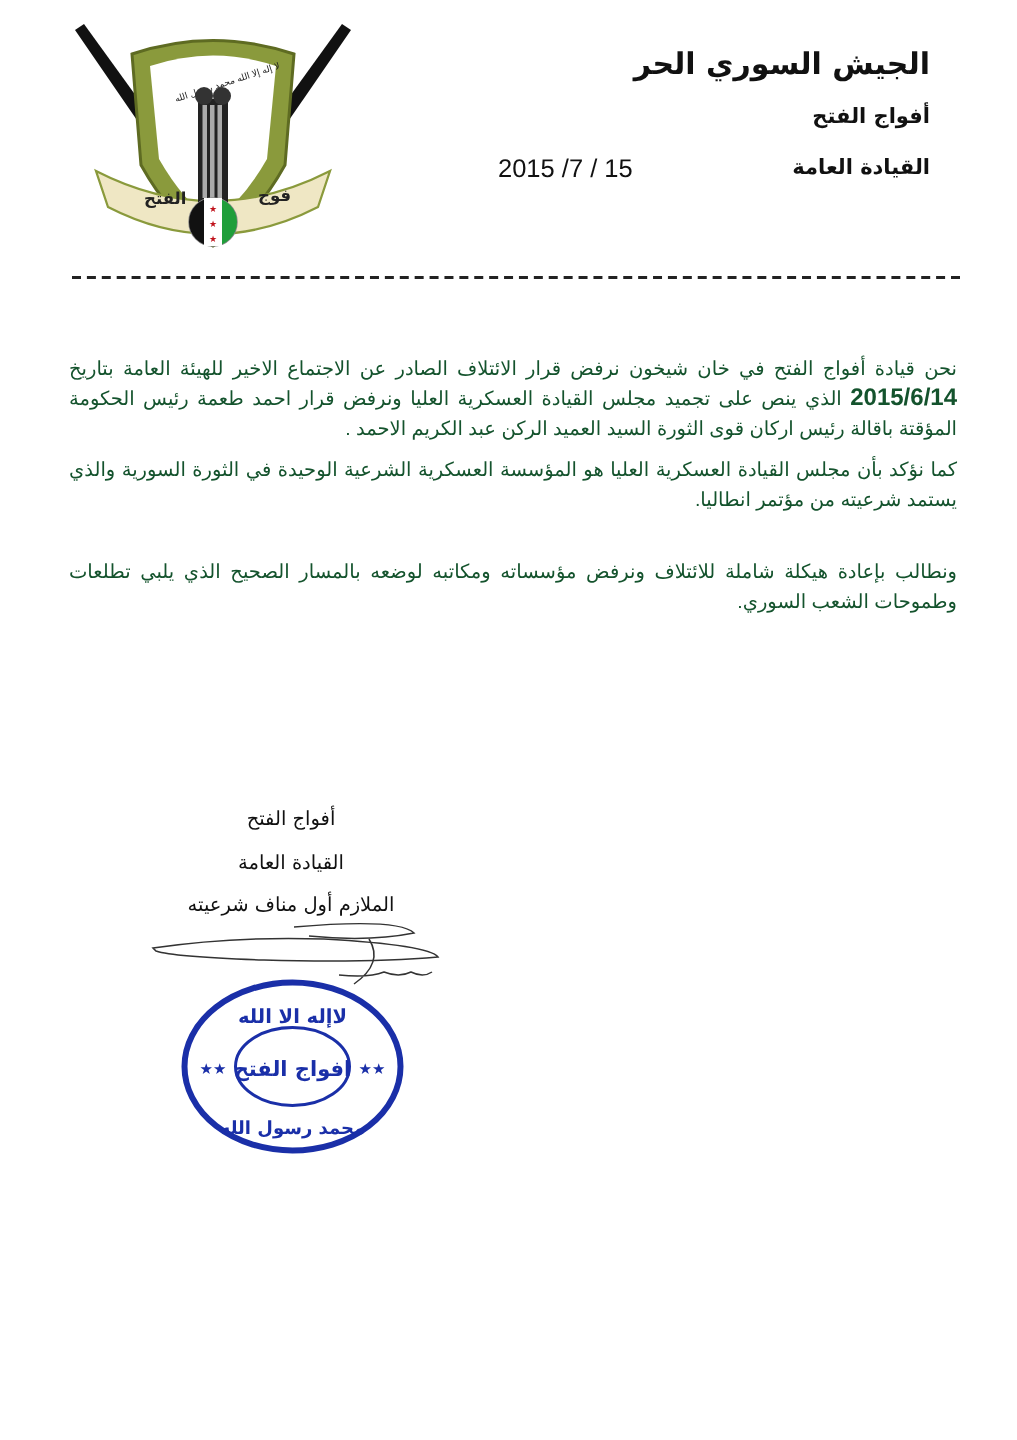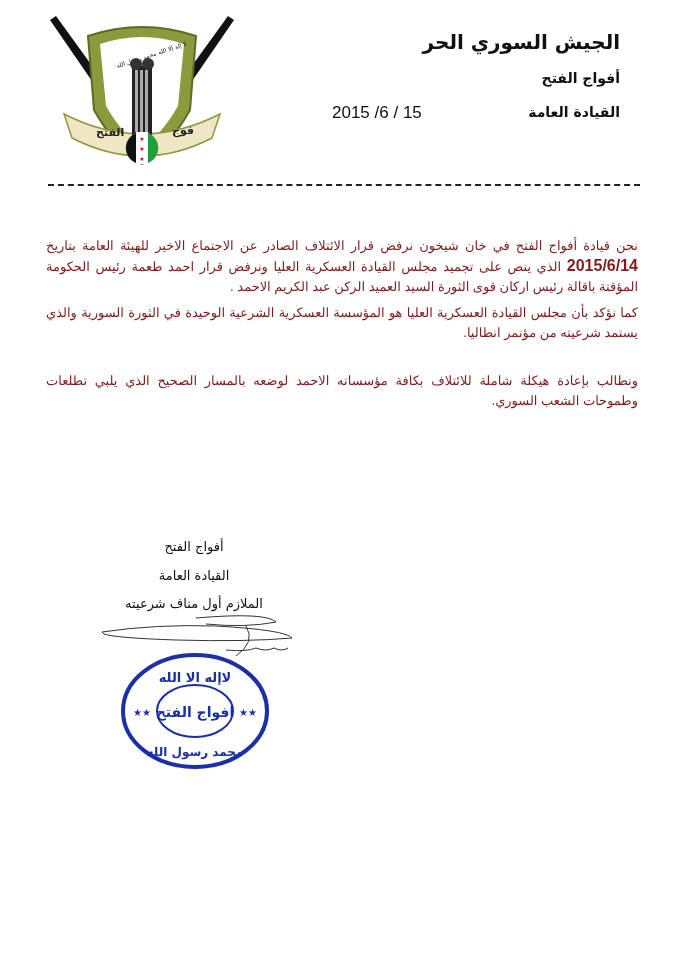--- a/index.html
+++ b/index.html
@@ -7,21 +7,21 @@
            font-family: "DejaVu Sans", "Liberation Sans", sans-serif; color: #111; }
     .abs { position: absolute; }
     #logo { left: 44px; top: 14px; width: 196px; height: 156px; }
     .hdr { direction: rtl; text-align: right; font-weight: bold; color: #111; white-space: nowrap; }
     #hdr-title { right: 58px; top: 30px; font-size: 20px; margin-left: 24px; }
     #hdr-unit { right: 58px; top: 70px; font-size: 14px; }
     #hdr-command { right: 58px; top: 104px; font-size: 14px; }
     #hdr-date { left: 332px; top: 103px; font-size: 17px; font-weight: normal; direction: ltr; text-align: left; font-family: "Liberation Sans", sans-serif; }
     #divider { left: 48px; top: 184px; width: 592px; height: 0; border-top: 2px dashed #222; }
     .body-text { direction: rtl; text-align: justify; text-align-last: right; font-family: "Liberation Sans", sans-serif;
-                 font-size: 13px; line-height: 20px; color: #7f1d1d; }
+                 font-size: 13px; line-height: 20px; color: #14532d; }
     #p1 { left: 46px; top: 236px; width: 592px; }
     #p1 .date { font-size: 16px; font-weight: bold; }
     #p2 { left: 46px; top: 303px; width: 592px; }
     #p3 { left: 46px; top: 371px; width: 592px; }
     .sig { direction: rtl; text-align: center; font-size: 13px; color: #111; white-space: nowrap; width: 200px; }
     #sig-unit { left: 94px; top: 539px; }
     #sig-command { left: 94px; top: 568px; }
     #sig-name { left: 94px; top: 596px; }
     #signature { left: 96px; top: 612px; width: 200px; height: 50px; }
     #stamp { left: 120px; top: 652px; width: 150px; height: 118px; }
@@ -67,31 +67,31 @@
     <rect x="92" y="118" width="12" height="32" fill="#ffffff"></rect>
     <text x="98" y="127" font-size="6" fill="#c0121b" text-anchor="middle">★</text>
     <text x="98" y="137" font-size="6" fill="#c0121b" text-anchor="middle">★</text>
     <text x="98" y="147" font-size="6" fill="#c0121b" text-anchor="middle">★</text>
   </g>
 </svg>
 
 <div id="hdr-title" class="abs hdr">الجيش السوري الحر</div>
 <div id="hdr-unit" class="abs hdr">أفواج الفتح</div>
 <div id="hdr-command" class="abs hdr">القيادة العامة</div>
-<div id="hdr-date" class="abs hdr">2015 /6 / 15</div>
+<div id="hdr-date" class="abs hdr">2015 /7 / 15</div>
 
 <div id="divider" class="abs"></div>
 
 <div id="p1" class="abs body-text">
   <span>نحن قيادة أفواج الفتح في خان شيخون نرفض قرار الائتلاف الصادر عن الاجتماع الاخير للهيئة العامة بتاريخ</span>
   <span class="date">2015/6/14</span>
   <span>الذي ينص على تجميد مجلس القيادة العسكرية العليا ونرفض قرار احمد طعمة رئيس الحكومة المؤقتة باقالة رئيس اركان قوى الثورة السيد العميد الركن عبد الكريم الاحمد .</span>
 </div>
 <div id="p2" class="abs body-text">كما نؤكد بأن مجلس القيادة العسكرية العليا هو المؤسسة العسكرية الشرعية الوحيدة في الثورة السورية والذي يستمد شرعيته من مؤتمر انطاليا.</div>
-<div id="p3" class="abs body-text">ونطالب بإعادة هيكلة شاملة للائتلاف بكافة مؤسساته الاحمد لوضعه بالمسار الصحيح الذي يلبي تطلعات وطموحات الشعب السوري.</div>
+<div id="p3" class="abs body-text">ونطالب بإعادة هيكلة شاملة للائتلاف ونرفض مؤسساته ومكاتبه لوضعه بالمسار الصحيح الذي يلبي تطلعات وطموحات الشعب السوري.</div>
 
 <div id="sig-unit" class="abs sig">أفواج الفتح</div>
 <div id="sig-command" class="abs sig">القيادة العامة</div>
 <div id="sig-name" class="abs sig">الملازم أول مناف شرعيته</div>
 
 <svg id="signature" class="abs" viewBox="0 0 200 50">
   <path d="M6,20 Q60,12 120,14 Q190,18 196,26 Q150,30 80,28 Q20,26 8,22 Z" fill="none" stroke="#333" stroke-width="1"></path>
   <path d="M100,6 Q170,0 180,10 Q150,16 110,12" fill="none" stroke="#333" stroke-width="1"></path>
   <path d="M150,14 Q160,30 140,44 M130,38 Q150,40 160,36 Q170,40 178,36 Q186,40 192,36" fill="none" stroke="#333" stroke-width="1"></path>
 </svg>

